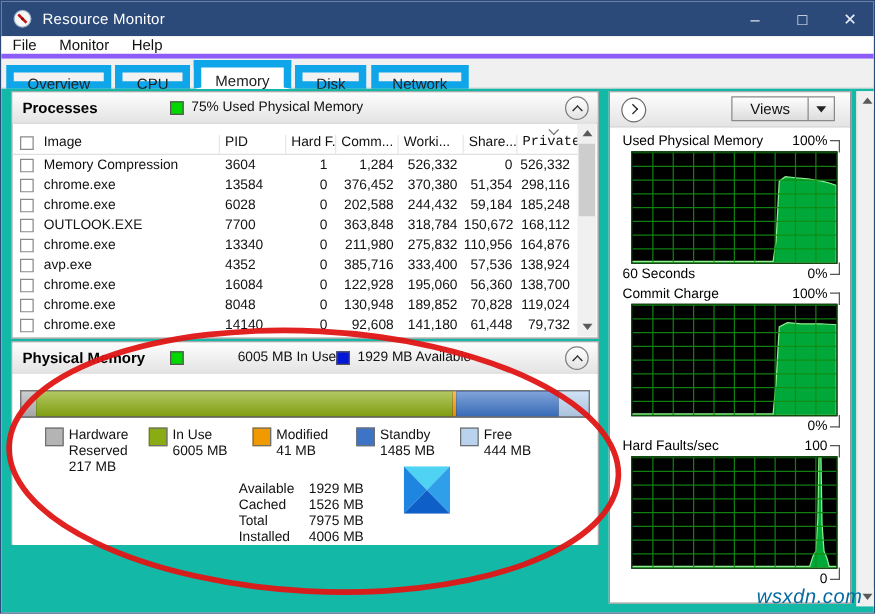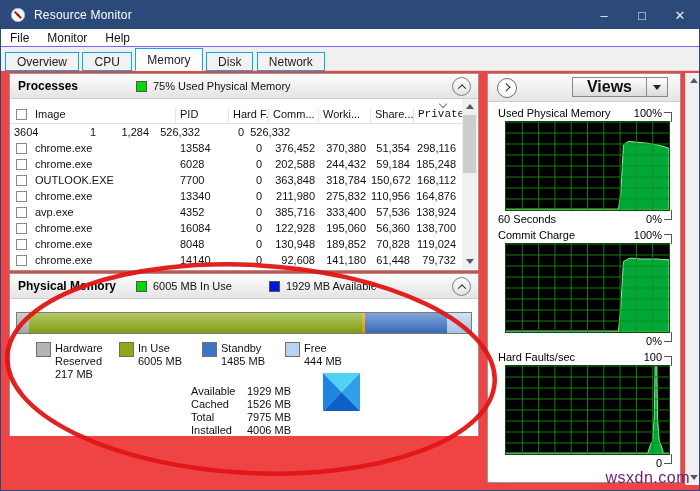--- a/index.html
+++ b/index.html
@@ -6,30 +6,30 @@
   .window{position:relative;width:700px;height:491px;background:#f0f0f0;overflow:hidden;
           border:1px solid #2b4a7a;box-sizing:border-box;}
   
   .titlebar{position:absolute;left:0;top:0;right:0;height:28px;background:#2b4a7a;display:flex;align-items:center;}
   .app-icon{width:16px;height:16px;margin:0 8px 0 9px;flex:none;}
   .title-text{color:#fff;font-size:12px;letter-spacing:.2px;}
   .win-controls{margin-left:auto;display:flex;height:100%;}
   .win-btn{width:38px;height:100%;display:flex;align-items:center;justify-content:center;
            color:#e8edf5;font-size:13px;line-height:1;}
   
-  .menubar{position:absolute;left:0;top:28px;right:0;height:18px;background:#fff;display:flex;align-items:center;border-bottom:1px solid #8b5cf6;box-sizing:border-box;}
+  .menubar{position:absolute;left:0;top:28px;right:0;height:18px;background:#fff;display:flex;align-items:center;border-bottom:4px solid #8b5cf6;box-sizing:border-box;}
   .menu-item{font-size:12px;color:#111;padding:0 9px;}
   
   .tabstrip{position:absolute;left:0;top:46px;right:0;height:24px;background:#f0f0f0;border-bottom:1px solid #d5d5d5;box-sizing:border-box;}
   .tab{position:relative;display:inline-block;margin-top:4px;margin-left:-1px;height:19px;line-height:19px;
-       padding:0 11px;font-size:12px;color:#222;background:#f2f2f2;border:1px solid #0ea5e9;box-sizing:border-box;vertical-align:bottom;}
+       padding:0 11px;font-size:12px;color:#222;background:#f2f2f2;border:6px solid #0ea5e9;box-sizing:border-box;vertical-align:bottom;}
   .tab:first-child{margin-left:4px;}
   .tab.active{margin-top:1px;height:23px;line-height:22px;background:#fff;border-bottom:1px solid #fff;z-index:2;}
   
-  .main{position:absolute;left:0;top:70px;right:0;bottom:0;background:#ef4444;}
+  .main{position:absolute;left:0;top:70px;right:0;bottom:0;background:#14b8a6;}
   .panel{position:absolute;background:#fff;border:1px solid #969696;box-sizing:border-box;}
   .panel-header{height:24px;background:linear-gradient(#fdfdfd,#e4e4e4);border-bottom:1px solid #cfcfcf;
                 display:flex;align-items:center;position:relative;font-size:11px;}
   .panel-title{font-weight:bold;font-size:12px;color:#000;margin-left:8px;}
   .swatch{width:11px;height:11px;border:1px solid #555;flex:none;box-sizing:border-box;}
   .hdr-status{font-size:11px;color:#111;margin-left:6px;}
   .collapse-btn{position:absolute;right:7px;top:3px;width:17px;height:17px;border:1px solid #7f7f7f;border-radius:50%;
                 background:linear-gradient(#fff,#e3e3e3);display:flex;align-items:center;justify-content:center;}
   .chev{width:5px;height:5px;border-left:1px solid #222;border-top:1px solid #222;}
   .chev.up{transform:rotate(45deg) translate(1px,1px);}
@@ -68,33 +68,33 @@
   .stats{position:absolute;left:181px;top:86px;font-size:11px;color:#111;}
   .stats .srow{display:flex;line-height:13px;}
   .stats .slabel{width:56px;}
   .xicon{position:absolute;left:313px;top:74px;}
   
   #right-panel{left:486px;top:2px;width:194px;height:410px;}
   .rp-header{height:27px;background:linear-gradient(#fdfdfd,#e4e4e4);border-bottom:1px solid #cfcfcf;position:relative;}
   .circle-btn{position:absolute;left:9px;top:4px;width:18px;height:18px;border:1px solid #6e6e6e;border-radius:50%;
               background:#fff;display:flex;align-items:center;justify-content:center;}
   .views-btn{position:absolute;right:12px;top:3px;height:20px;display:flex;border:1px solid #8a8a8a;background:linear-gradient(#fefefe,#dcdcdc);box-sizing:border-box;}
-  .views-main{padding:0 14px;font-size:16px;color:#111;line-height:18px;font-weight:bold;}
+  .views-main{padding:0 14px;font-size:12px;color:#111;line-height:18px;}
   .views-arrow{width:20px;border-left:1px solid #8a8a8a;display:flex;align-items:center;justify-content:center;}
   .views-arrow .arr.down{border-top:5px solid #222;}
   .rp-body{padding:3px 0 0 10px;}
   .rp-label-row{display:flex;align-items:center;height:16px;font-size:11px;color:#000;width:174px;}
   .rp-label-row .spacer{flex:1;}
   .bracket{width:7px;height:9px;margin-left:2px;}
   .bracket.top{border-top:1px solid #555;border-right:1px solid #555;margin-top:8px;}
   .bracket.bottom{border-bottom:1px solid #555;border-right:1px solid #555;margin-bottom:8px;}
   .graph{width:163px;height:88px;margin-left:7px;border:1px solid #0a4d0a;background:#000;}
   .rp-scrollbar{position:absolute;left:684px;top:2px;width:15px;height:412px;background:#f0f0f0;border-left:1px solid #e2e2e2;}
   
-  .watermark{position:absolute;right:9px;top:468px;font-size:16px;color:#701a75;z-index:30;letter-spacing:.5px;}
+  .watermark{position:absolute;right:9px;top:468px;font-size:16px;color:#0369a1;z-index:30;letter-spacing:.5px;font-style:italic;}
   .annotation{position:absolute;left:0;top:0;z-index:40;pointer-events:none;}
 </style>
 </head>
 <body>
 
 <div class="window">
 
   <div class="titlebar" style="background: rgb(43, 74, 122);">
     <svg class="app-icon" viewBox="0 0 16 16">
       <circle cx="8" cy="8" r="6.7" fill="#f7f7f7" stroke="#9fb2cc" stroke-width="1"></circle>
@@ -142,20 +142,24 @@
         <div class="th c-pid">PID</div>
         <div class="th" style="width:40px;">Hard F...</div>
         <div class="th" style="width:50px;">Comm...</div>
         <div class="th" style="width:52px;">Worki...</div>
         <div class="th" style="width:43px;">Share...</div>
         <div class="th" style="width:49px;border-right:none;font-family:Liberation Mono, monospace;">Private...</div>
         <div class="sort-chev"></div>
       </div>
       <div class="tbody" id="proc-rows">
           <div class="tr">
+            <div class="td c-img">
+              <span class="cb"></span>
+              <span>Memory Compression</span>
+            </div>
             <div class="td c-pid">3604</div>
             <div class="td c-hard">1</div>
             <div class="td c-comm">1,284</div>
             <div class="td c-work">526,332</div>
             <div class="td c-share">0</div>
             <div class="td c-priv">526,332</div>
           </div>
           <div class="tr">
             <div class="td c-img">
               <span class="cb"></span>
@@ -273,21 +277,21 @@
         <div class="scroll-btn down">
             <div class="arr down"></div>
           </div>
       </div>
     </div>
 
     <div class="panel" id="physmem-panel">
       <div class="panel-header">
         <span class="panel-title" style="width:118px;">Physical Memory</span>
         <span class="swatch" style="background: rgb(0, 216, 0);"></span>
-        <span class="hdr-status" style="width:116px;">6005 MB In Use</span>
+        <span class="hdr-status" style="width:116px;text-align:right;">6005 MB In Use</span>
         <span class="swatch" style="background: rgb(0, 22, 216);"></span>
         <span class="hdr-status">1929 MB Available</span>
         <div class="collapse-btn">
             <div class="chev up"></div>
           </div>
       </div>
       <div class="pm-content">
         <div class="membar" id="membar">
             <div class="mseg" style="width: 2.65%; background: linear-gradient(rgba(255, 255, 255, 0.35), rgba(0, 0, 0, 0.08)), rgb(180, 180, 180);"></div>
             <div class="mseg" style="width: 73.3%; background: linear-gradient(rgba(255, 255, 255, 0.35), rgba(0, 0, 0, 0.08)), rgb(138, 171, 18);"></div>
@@ -296,20 +300,24 @@
             <div class="mseg" style="width: 5.35%; background: linear-gradient(rgba(255, 255, 255, 0.35), rgba(0, 0, 0, 0.08)), rgb(185, 211, 239);"></div>
           </div>
         <div class="legend" id="legend">
             <div class="legend-item">
               <span class="legend-sw" style="background:#b4b4b4"></span>
               <span class="legend-txt">Hardware<br>Reserved<br>217 MB</span>
             </div>
             <div class="legend-item">
               <span class="legend-sw" style="background:#8aab12"></span>
               <span class="legend-txt">In Use<br>6005 MB</span>
+            </div>
+            <div class="legend-item">
+              <span class="legend-sw" style="background:#f09a00"></span>
+              <span class="legend-txt">Modified<br>41 MB</span>
             </div>
             <div class="legend-item">
               <span class="legend-sw" style="background:#3d74c6"></span>
               <span class="legend-txt">Standby<br>1485 MB</span>
             </div>
             <div class="legend-item">
               <span class="legend-sw" style="background:#b9d3ef"></span>
               <span class="legend-txt">Free<br>444 MB</span>
             </div>
           </div>

